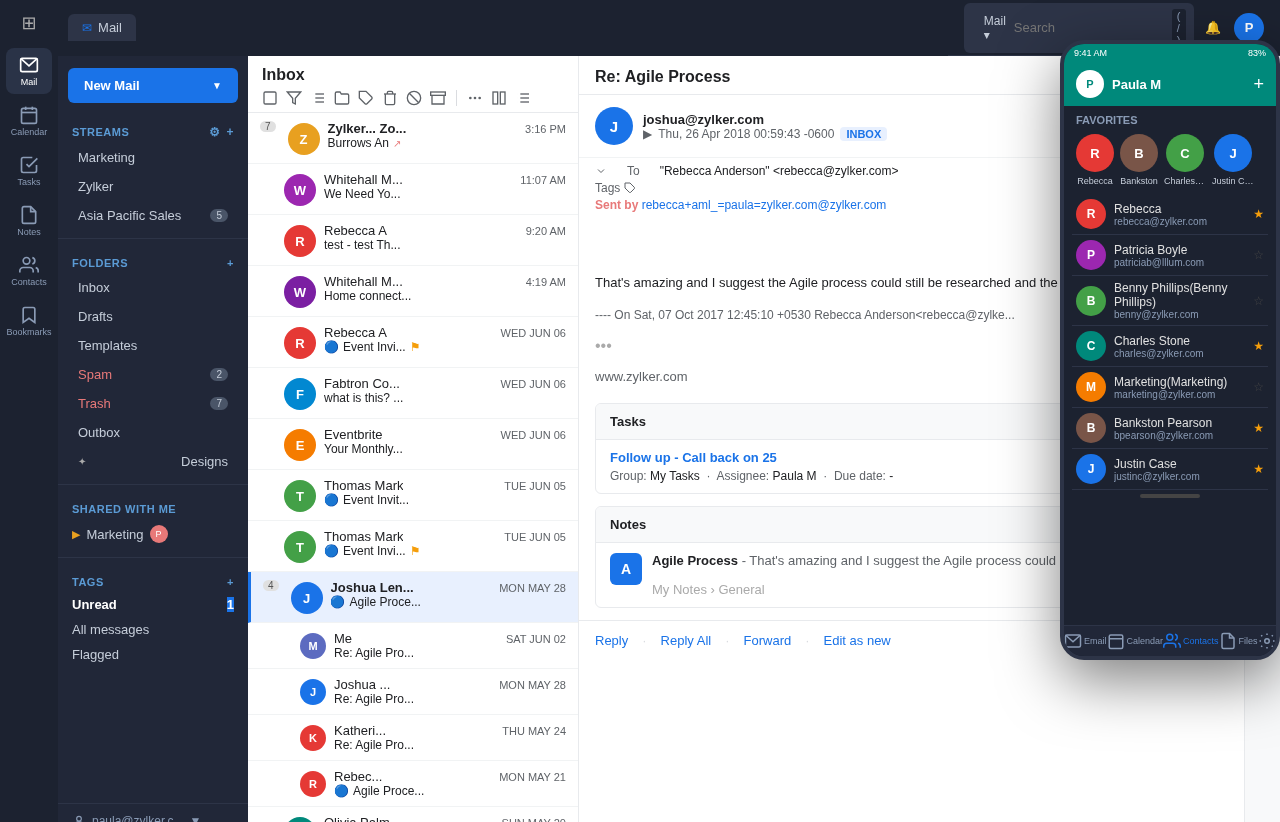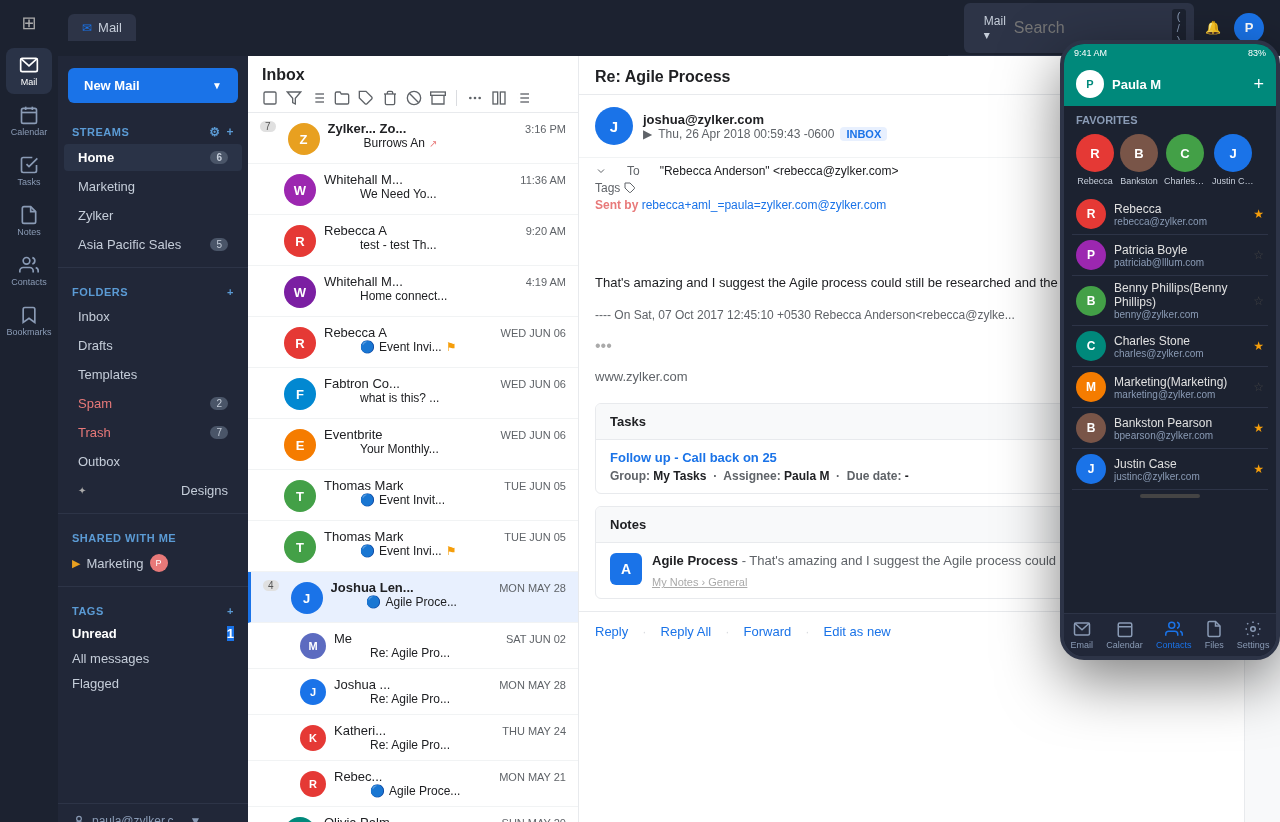--- a/index.html
+++ b/index.html
@@ -47,21 +47,21 @@
 
     .mail-items { flex: 1; overflow-y: auto; }
     .mail-item { display: flex; align-items: flex-start; padding: 8px 12px; border-bottom: 1px solid #f1f3f4; cursor: pointer; position: relative; }
     .mail-item.selected { background: #e8f0fe; border-left: 3px solid #1a73e8; }
     .mail-item.unread .mail-sender { font-weight: 700; }
     .mail-item-avatar { width: 32px; height: 32px; border-radius: 50%; display: flex; align-items: center; justify-content: center; font-size: 13px; font-weight: 600; color: #fff; margin-right: 8px; flex-shrink: 0; margin-top: 2px; }
     .mail-item-content { flex: 1; min-width: 0; }
     .mail-item-top { display: flex; justify-content: space-between; align-items: center; }
     .mail-sender { font-size: 13px; color: #202124; white-space: nowrap; overflow: hidden; text-overflow: ellipsis; max-width: 140px; }
     .mail-time { font-size: 11px; color: #5f6368; white-space: nowrap; }
-    .mail-subject { font-size: 12px; color: #202124; display: flex; align-items: center; gap: 4px; white-space: nowrap; overflow: hidden; text-overflow: ellipsis; margin-left: 36px; }
+    .mail-subject { font-size: 12px; color: #202124; display: flex; align-items: center; gap: 4px; white-space: nowrap; overflow: hidden; text-overflow: ellipsis; }
     .mail-item .icon-ext { color: #e87979; font-size: 10px; }
 
     
     .thread-count { background: #e0e0e0; border-radius: 10px; padding: 0 5px; font-size: 10px; color: #555; margin-right: 4px; }
 
     
     .email-view { flex: 1; background: #fff; display: flex; flex-direction: column; border-left: 1px solid #e8eaed; overflow: hidden; }
     .email-view-header { padding: 12px 16px 8px; border-bottom: 1px solid #e8eaed; display: flex; align-items: center; justify-content: space-between; gap: 48px; }
     .email-subject { font-size: 16px; font-weight: 600; color: #202124; }
     .email-header-actions { display: flex; align-items: center; gap: 10px; color: #5f6368; }
@@ -86,27 +86,27 @@
 
     .email-body { padding: 16px; font-size: 13px; color: #202124; line-height: 1.6; }
     .email-body .quoted { color: #5f6368; font-size: 12px; margin-top: 12px; }
     .email-body .dots { color: #aaa; font-size: 16px; margin: 8px 0; }
     .email-body .website { color: #5f6368; margin-top: 8px; }
 
     .email-section { margin: 0 16px 12px; border: 1px solid #e8eaed; border-radius: 6px; overflow: hidden; }
     .email-section-header { padding: 10px 14px; background: #f8f9fa; font-size: 13px; font-weight: 600; color: #202124; border-bottom: 1px solid #e8eaed; }
     .task-item { padding: 10px 14px; }
     .task-title { color: #1a73e8; font-size: 13px; font-weight: 600; }
-    .task-meta { font-size: 12px; color: #5f6368; margin-top: 4px; font-weight: bold; }
+    .task-meta { font-size: 12px; color: #5f6368; margin-top: 4px; }
     .task-meta span { color: #202124; }
 
     .notes-item { padding: 10px 14px; display: flex; align-items: flex-start; gap: 10px; }
     .note-avatar { width: 32px; height: 32px; border-radius: 6px; background: #1a73e8; display: flex; align-items: center; justify-content: center; color: #fff; font-weight: 700; font-size: 14px; flex-shrink: 0; }
     .note-content .note-title { font-size: 13px; color: #202124; font-weight: 600; }
-    .note-content .note-path { font-size: 11px; color: #aaa; margin-top: 8px; text-decoration: underline; }
+    .note-content .note-path { font-size: 13px; color: #aaa; margin-top: 14px; }
 
     .email-actions-bar { padding: 12px 16px; border-top: 1px solid #e8eaed; display: flex; align-items: center; gap: 14px; }
     .action-link { color: #1a73e8; font-size: 13px; font-weight: 500; cursor: pointer; text-decoration: none; }
     .action-sep { color: #dadce0; }
 
     
     .info-sidebar { width: 36px; background: #f8f9fa; border-left: 1px solid #e8eaed; display: flex; flex-direction: column; align-items: center; padding-top: 10px; gap: 12px; }
     .info-sidebar svg { width: 18px; height: 18px; color: #5f6368; cursor: pointer; }
 
     
@@ -123,39 +123,39 @@
     .fav-name { font-size: 9px; color: #c5cdd9; text-align: center; max-width: 42px; overflow: hidden; text-overflow: ellipsis; white-space: nowrap; }
     .mobile-contact-list { padding: 0 8px; }
     .mobile-contact-item { display: flex; align-items: center; gap: 8px; padding: 5px 4px; border-bottom: 1px solid #2d3447; }
     .contact-avatar-sm { width: 30px; height: 30px; border-radius: 50%; display: flex; align-items: center; justify-content: center; font-size: 12px; font-weight: 700; color: #fff; flex-shrink: 0; }
     .contact-info-sm { flex: 1; min-width: 0; }
     .contact-name-sm { font-size: 12px; color: #e0e0e0; }
     .contact-email-sm { font-size: 10px; color: #8a9bb5; overflow: hidden; text-overflow: ellipsis; white-space: nowrap; }
     .contact-star { color: #f59e0b; font-size: 12px; }
     .contact-star.empty { color: #444; }
     .mobile-footer { position: absolute; bottom: 0; left: 0; right: 0; background: #212738; display: flex; justify-content: space-around; padding: 6px 0; border-top: 1px solid #2d3447; }
-    .mobile-footer-item { display: flex; flex-direction: column; align-items: center; gap: 2px; }
+    .mobile-footer-item { display: flex; flex-direction: row; align-items: center; gap: 2px; }
     .mobile-footer-item svg { width: 18px; height: 18px; color: #8a9bb5; }
     .mobile-footer-item span { font-size: 9px; color: #8a9bb5; }
     .mobile-footer-item.active svg { color: #1a73e8; }
     .mobile-footer-item.active span { color: #1a73e8; }
     .mobile-status-bar { background: #00897b; height: 18px; display: flex; align-items: center; justify-content: space-between; padding: 0 10px; }
     .mobile-status-bar span { font-size: 9px; color: #fff; }
     .home-indicator { width: 60px; height: 4px; background: #444; border-radius: 2px; margin: 4px auto; }
 
     .wrapper { position: relative; display: flex; width: 1280px; height: 822px; }
 
     
     .tab-bar { background: #1c2230; display: flex; align-items: center; padding: 0 10px; height: 40px; border-bottom: 1px solid #2d3447; }
     .tab-item { display: flex; align-items: center; gap: 6px; background: #2d3447; border-radius: 6px 6px 0 0; padding: 6px 14px; color: #c5cdd9; font-size: 13px; cursor: pointer; }
     .tab-item .tab-icon { color: #1a73e8; font-size: 12px; }
 
     .main-layout { display: flex; flex: 1; height: calc(822px - 40px); }
     .search-container { display: flex; align-items: center; background: #2d3447; border-radius: 6px; padding: 6px 12px; gap: 8px; width: 230px; }
-    .search-container input { background: transparent; border: none; color: #ec4899; font-size: 16px; outline: none; width: 150px; }
+    .search-container input { background: transparent; border: none; color: #ec4899; font-size: 13px; outline: none; width: 150px; }
     .search-shortcut { color: #8a9bb5; font-size: 11px; background: #1c2230; border-radius: 3px; padding: 1px 5px; }
     .topbar-icons { display: flex; align-items: center; gap: 12px; }
     .topbar-icon { color: #8a9bb5; cursor: pointer; }
     .user-avatar { width: 30px; height: 30px; border-radius: 50%; background: #1a73e8; display: flex; align-items: center; justify-content: center; color: #fff; font-size: 13px; font-weight: 700; cursor: pointer; }
   </style>
 </head>
 <body>
 
 <div class="wrapper">
 
@@ -243,24 +243,20 @@
           <span class="chevron">▼</span>
         </button>
 
         <div class="section-label">
           <span>STREAMS</span>
           <div class="icons">
             <span>⚙</span>
             <span>+</span>
           </div>
         </div>
-        <div class="nav-item bold active">
-          <span>Home</span>
-          <span class="badge">6</span>
-        </div>
         <div class="nav-item">
           <span>Marketing</span>
         </div>
         <div class="nav-item">
           <span>Zylker</span>
         </div>
         <div class="nav-item">
           <span>Asia Pacific Sales</span>
           <span class="badge">5</span>
         </div>
@@ -405,21 +401,21 @@
               </div>
             </div>
           </div>
 
           <div class="mail-item">
             <div style="width:24px;"></div>
             <div class="mail-item-avatar" style="background:#9c27b0;">W</div>
             <div class="mail-item-content">
               <div class="mail-item-top">
                 <span class="mail-sender">Whitehall M...</span>
-                <span class="mail-time">11:36 AM</span>
+                <span class="mail-time">11:07 AM</span>
               </div>
               <div class="mail-subject">We Need Yo...</div>
             </div>
           </div>
 
           <div class="mail-item">
             <div style="width:24px;"></div>
             <div class="mail-item-avatar" style="background:#e53935;">R</div>
             <div class="mail-item-content">
               <div class="mail-item-top">

